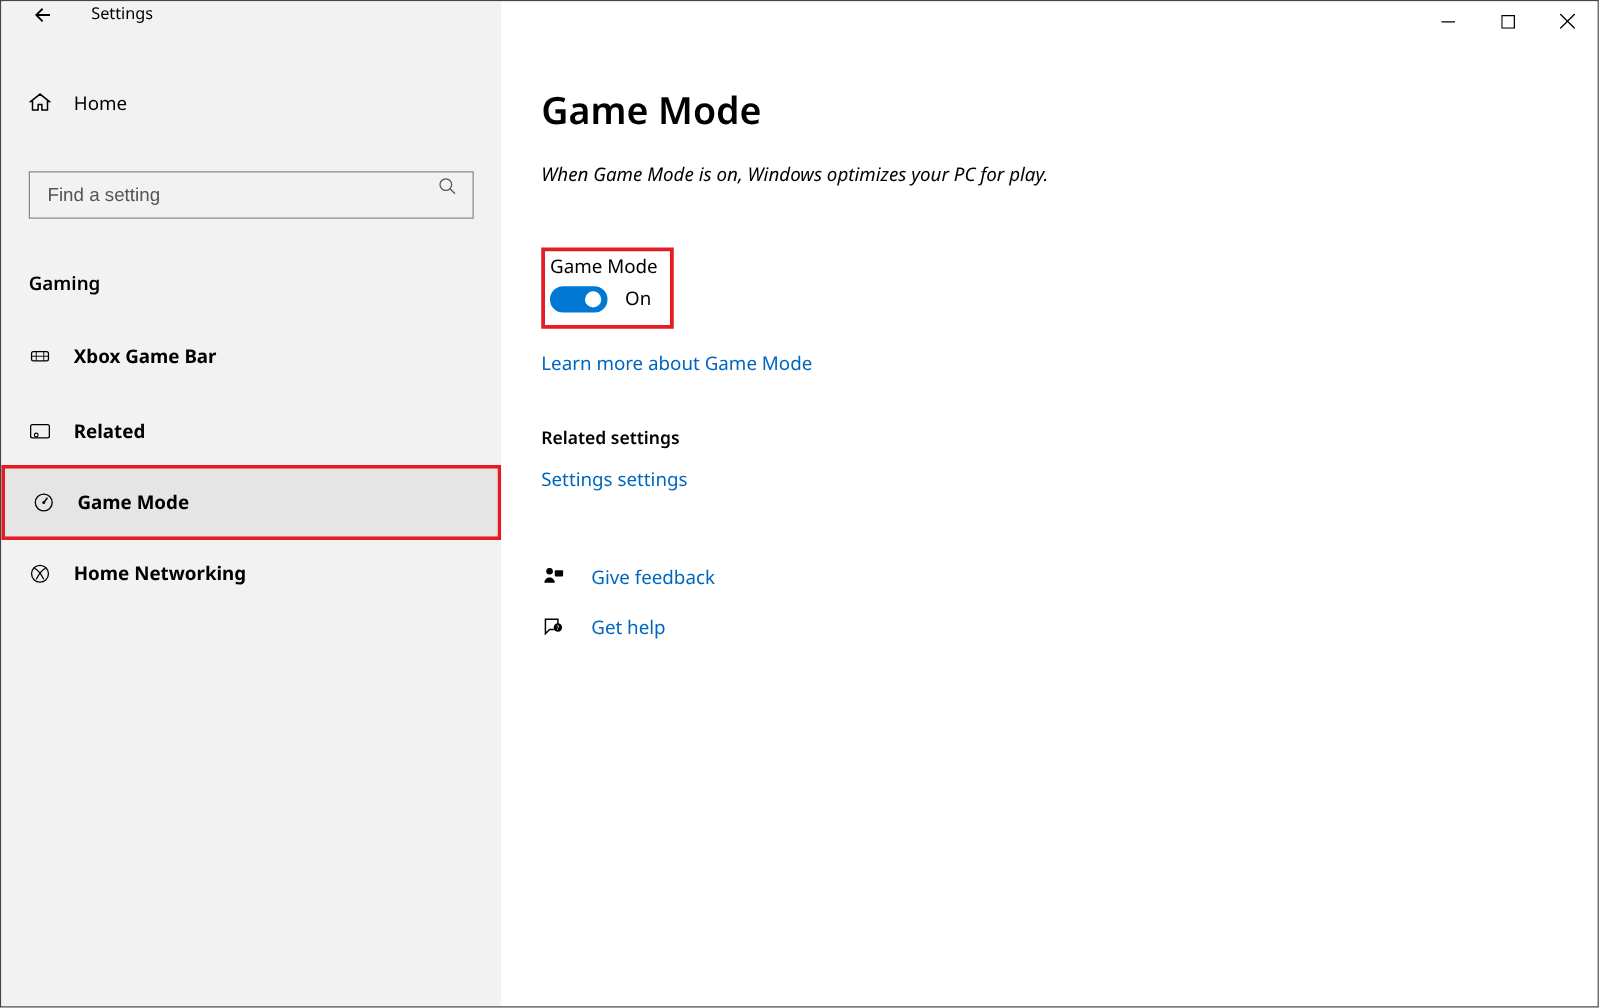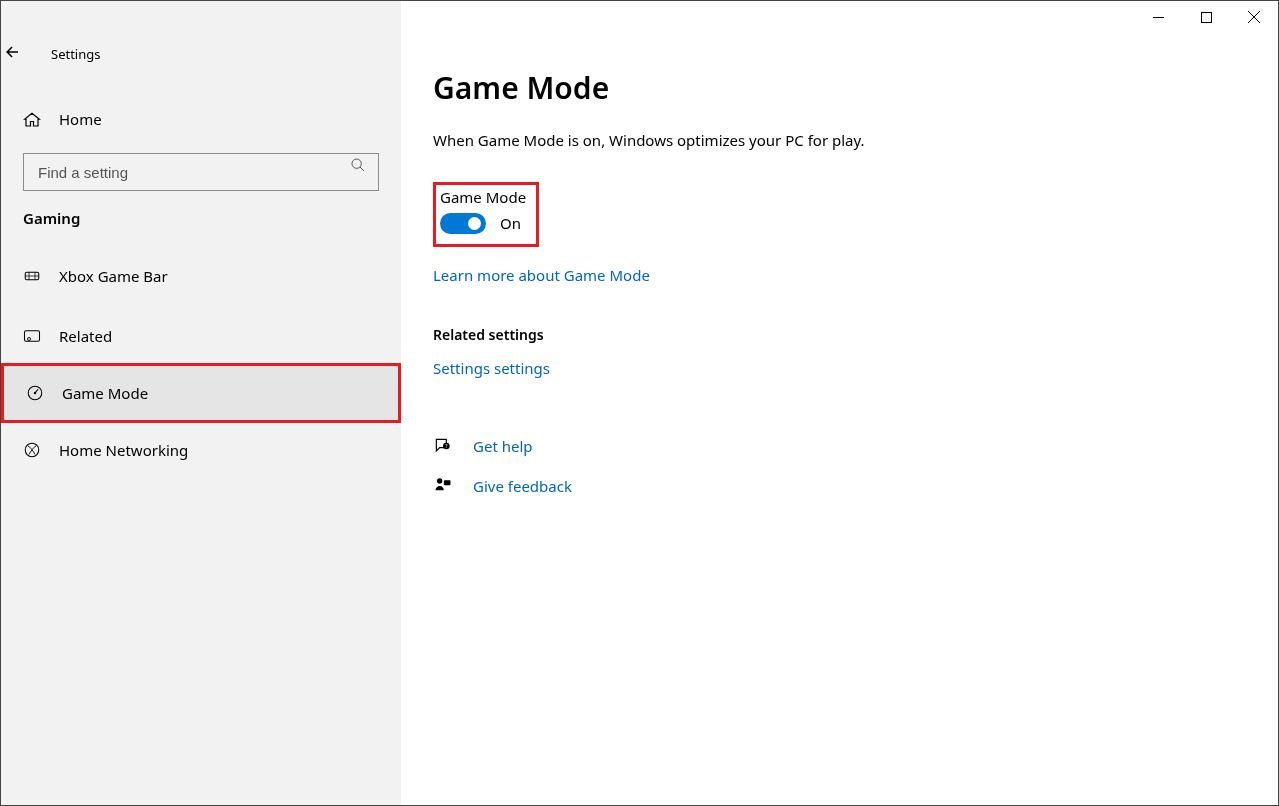--- a/index.html
+++ b/index.html
@@ -21,36 +21,36 @@
     width: 400px;
     height: 100%;
     background: #f2f2f2;
     display: flex;
     flex-direction: column;
     position: relative;
   }
   .topbar {
     height: 46px;
     display: flex;
-    align-items: flex-end;
-    margin-top: 16px;
+    align-items: flex-start;
+    padding-left: 22px;
   }
   .back-btn {
     width: 22px;
     height: 22px;
     display: flex;
     align-items: center;
     justify-content: center;
     cursor: pointer;
     margin-right: 28px;
   }
   .app-title { font-size: 13px; }
   .home-row {
     display: flex;
-    align-items: flex-end;
+    align-items: flex-start;
     height: 40px;
     padding-left: 22px;
     margin-top: 26px;
     cursor: pointer;
   }
   .home-row .icon-slot { width: 36px; }
   .home-row span.lbl { font-size: 15px; }
   .search-box {
     margin: 24px 22px 0 22px;
     height: 38px;
@@ -65,29 +65,30 @@
     background: transparent;
     outline: none;
     font-size: 15px;
     color: #555;
   }
   .search-box input::placeholder { color: #555; }
   .cat-header {
     font-weight: 600;
     font-size: 15px;
     padding-left: 22px;
-    margin-top: 17px;
+    margin-top: 42px;
     margin-bottom: 18px;
   }
   .nav-item {
     display: flex;
     align-items: center;
     height: 60px;
     padding-left: 22px;
     cursor: pointer;
+    font-weight: bold;
   }
   .nav-item .icon-slot { width: 36px; display:flex; align-items:center; }
   .nav-item .lbl { font-size: 15px; }
   .nav-item.selected { background: #e5e5e5; }
   .highlight-box {
     border: 3px solid #e51c23;
   }
   .sidebar .highlight-box { 
     margin-top: -3px;
     margin-bottom: -3px;
@@ -115,21 +116,22 @@
     justify-content: center;
     cursor: pointer;
   }
   h1.page-title {
     font-size: 30px;
     font-weight: 600;
     margin: 6px 0 22px 0;
   }
   .desc {
     font-size: 15px;
-    margin-bottom: 32px;
+    margin-bottom: 48px;
+    font-style: italic;
   }
   .toggle-block {
     border: 3px solid #e51c23;
     display: inline-block;
     padding: 2px 10px 10px 4px;
     margin-bottom: 18px;
   }
   .toggle-label {
     font-size: 15px;
     margin-bottom: 6px;
@@ -297,32 +299,32 @@
 
   <h2 class="section-title">Related settings</h2>
 
   <a class="link">Settings settings</a>
 
   <div class="spacer-top"></div>
 
   <div class="help-row">
     <span class="icon-slot">
       <svg width="20" height="20" viewBox="0 0 24 24">
+        <circle cx="8" cy="6" r="3.2" fill="#000"></circle>
+        <path d="M3 17c0-3 2.5-5 5-5s5 2 5 5" fill="#000"></path>
+        <rect x="13" y="5" width="8" height="6" rx="1" fill="#000"></rect>
+      </svg>
+    </span>
+    <a class="link">Give feedback</a>
+  </div>
+
+  <div class="help-row">
+    <span class="icon-slot">
+      <svg width="20" height="20" viewBox="0 0 24 24">
         <path d="M4 4h12a0 0 0 0 1 0 0v10a0 0 0 0 1 0 0H8l-4 4z" fill="none" stroke="#000" stroke-width="1.4"></path>
         <circle cx="16" cy="12" r="4" fill="#000"></circle>
         <text x="16" y="14.5" text-anchor="middle" font-size="6" fill="#fff">?</text>
       </svg>
     </span>
     <a class="link">Get help</a>
   </div>
 
-  <div class="help-row">
-    <span class="icon-slot">
-      <svg width="20" height="20" viewBox="0 0 24 24">
-        <circle cx="8" cy="6" r="3.2" fill="#000"></circle>
-        <path d="M3 17c0-3 2.5-5 5-5s5 2 5 5" fill="#000"></path>
-        <rect x="13" y="5" width="8" height="6" rx="1" fill="#000"></rect>
-      </svg>
-    </span>
-    <a class="link">Give feedback</a>
-  </div>
-
 </div>
 
 </body></html>

